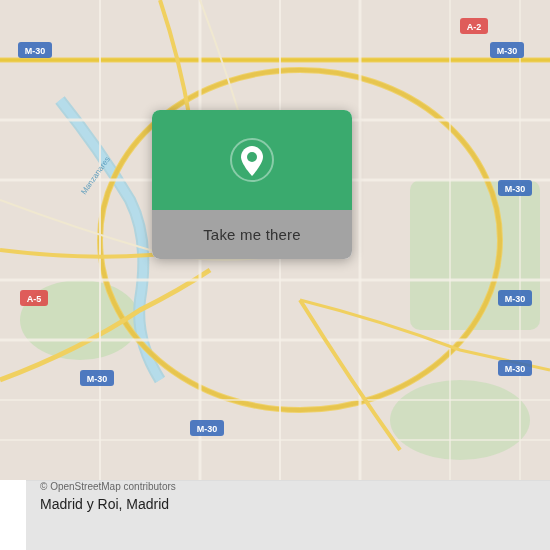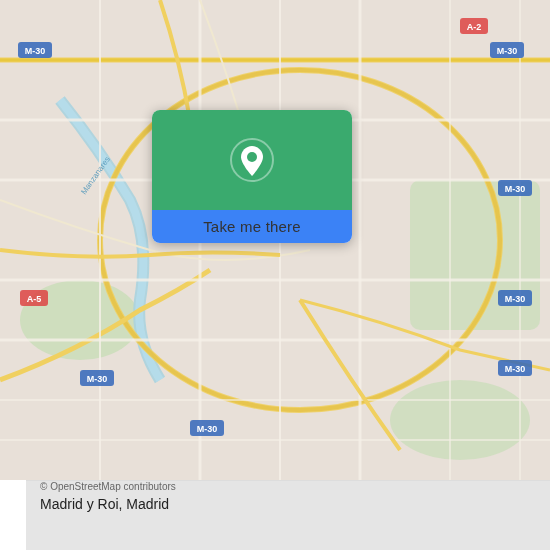--- a/index.html
+++ b/index.html
@@ -46,24 +46,24 @@
       align-items: center;
       justify-content: center;
     }
 
     #location-pin-icon {
       width: 44px;
       height: 44px;
     }
 
     #card-button {
-      background: #3b82f6;
+      background: #a3a3a3;
       border: none;
       width: 100%;
-      padding: 8px 0;
+      padding: 16px 0;
       font-size: 15px;
       font-weight: 500;
       color: #333;
       cursor: pointer;
       text-align: center;
       letter-spacing: 0.2px;
     }
 
     #bottom-bar {
       width: 550px;

